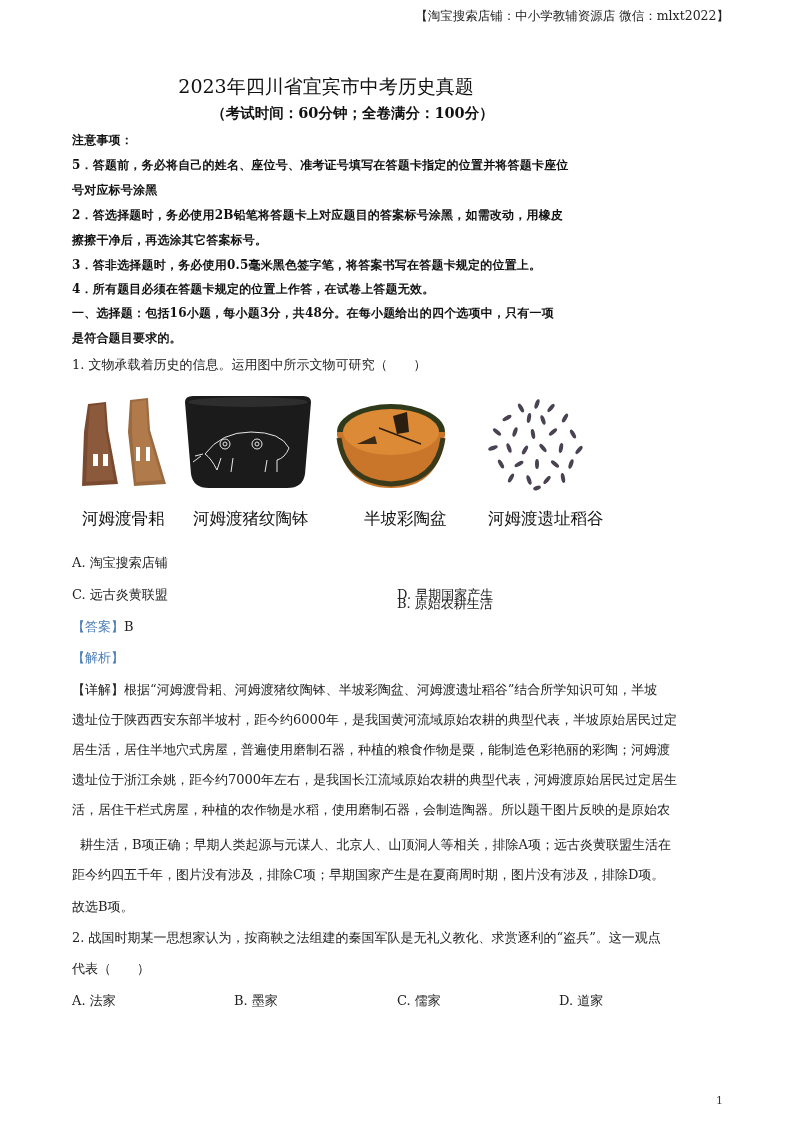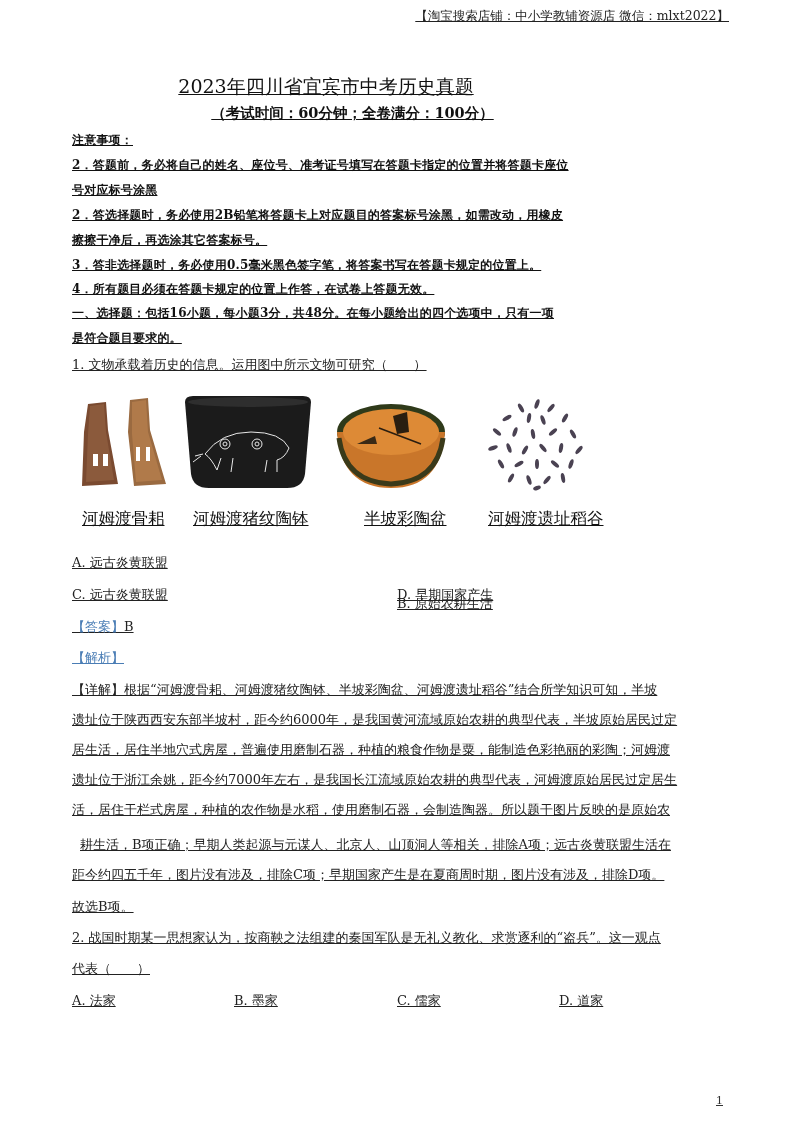--- a/index.html
+++ b/index.html
@@ -1,18 +1,18 @@
 <!DOCTYPE html>
 <html><head>
 <meta charset="utf-8">
 <style>
   html, body { margin: 0; padding: 0; background: #ffffff; }
   body { width: 793px; height: 1122px; position: relative; overflow: hidden;
          font-family: "DejaVu Serif", "Liberation Serif", serif; color: #111; }
-  .abs { position: absolute; white-space: nowrap; text-decoration: underline; }
+  .abs { position: absolute; white-space: nowrap; }
   .header-note { top: 8px; right: 64px; font-size: 12.5px; color: #222; }
   .title { top: 74px; left: 0; width: 652px; text-align: center; font-size: 19px; color: #111; }
   .subtitle { top: 104px; left: 0; width: 705px; text-align: center; font-size: 14.5px; font-weight: bold; }
   .line { left: 72px; font-size: 12px; font-weight: bold; letter-spacing: 0.2px; }
   .norm { left: 72px; font-size: 13px; color: #222; }
   .opt { font-size: 13px; color: #222; }
   .blue { color: #4a7db5; }
   .figures { top: 392px; left: 78px; width: 540px; height: 108px; }
   .fig { position: absolute; top: 0; }
   .caption { top: 508px; font-size: 16.5px; font-family: "DejaVu Sans", "Liberation Sans", sans-serif; color: #111; }
@@ -20,21 +20,21 @@
 </style>
 </head>
 <body>
 
 <div class="abs header-note">【淘宝搜索店铺：中小学教辅资源店  微信：mlxt2022】</div>
 
 <div class="abs title">2023年四川省宜宾市中考历史真题</div>
 <div class="abs subtitle">（考试时间：60分钟；全卷满分：100分）</div>
 
 <div class="abs line" style="top:132px;">注意事项：</div>
-<div class="abs line" style="top:157px;">2．答题前，务必将自己的姓名、座位号、准考证号填写在答题卡指定的位置并将答题卡座位</div>
+<div class="abs line" style="top:157px;">5．答题前，务必将自己的姓名、座位号、准考证号填写在答题卡指定的位置并将答题卡座位</div>
 <div class="abs line" style="top:182px;">号对应标号涂黑</div>
 <div class="abs line" style="top:207px;">2．答选择题时，务必使用2B铅笔将答题卡上对应题目的答案标号涂黑，如需改动，用橡皮</div>
 <div class="abs line" style="top:232px;">擦擦干净后，再选涂其它答案标号。</div>
 <div class="abs line" style="top:257px;">3．答非选择题时，务必使用0.5毫米黑色签字笔，将答案书写在答题卡规定的位置上。</div>
 <div class="abs line" style="top:281px;text-align:right;">4．所有题目必须在答题卡规定的位置上作答，在试卷上答题无效。</div>
 
 <div class="abs line" style="top:305px;">一、选择题：包括16小题，每小题3分，共48分。在每小题给出的四个选项中，只有一项</div>
 <div class="abs line" style="top:330px;">是符合题目要求的。</div>
 
 <div class="abs norm" style="top:356px;">1. 文物承载着历史的信息。运用图中所示文物可研究（　　）</div>
@@ -107,21 +107,21 @@
       <ellipse cx="56" cy="96" rx="2" ry="4" transform="rotate(70 56 96)"></ellipse>
     </g>
   </svg>
 </div>
 
 <div class="abs caption" style="left:82px;">河姆渡骨耜</div>
 <div class="abs caption" style="left:193px;">河姆渡猪纹陶钵</div>
 <div class="abs caption" style="left:364px;">半坡彩陶盆</div>
 <div class="abs caption" style="left:488px;">河姆渡遗址稻谷</div>
 
-<div class="abs opt" style="top:554px; left:72px;">A.  远古炎黄联盟</div>
+<div class="abs opt" style="top:554px; left:72px;">A.  淘宝搜索店铺</div>
 <div class="abs opt" style="top:554px; left:397px;margin-top:41px;">B.  原始农耕生活</div>
 <div class="abs opt" style="top:586px; left:72px;">C.  远古炎黄联盟</div>
 <div class="abs opt" style="top:586px; left:397px;">D.  早期国家产生</div>
 
 <div class="abs norm" style="top:618px; left:72px;"><span class="blue">【答案】</span><span>B</span></div>
 <div class="abs norm blue" style="top:649px; left:72px;">【解析】</div>
 
 <div class="abs norm" style="top:681px;"><span>【详解】</span><span>根据“河姆渡骨耜、河姆渡猪纹陶钵、半坡彩陶盆、河姆渡遗址稻谷”结合所学知识可知，半坡</span></div>
 <div class="abs norm" style="top:711px;">遗址位于陕西西安东部半坡村，距今约6000年，是我国黄河流域原始农耕的典型代表，半坡原始居民过定</div>
 <div class="abs norm" style="top:741px;">居生活，居住半地穴式房屋，普遍使用磨制石器，种植的粮食作物是粟，能制造色彩艳丽的彩陶；河姆渡</div>

